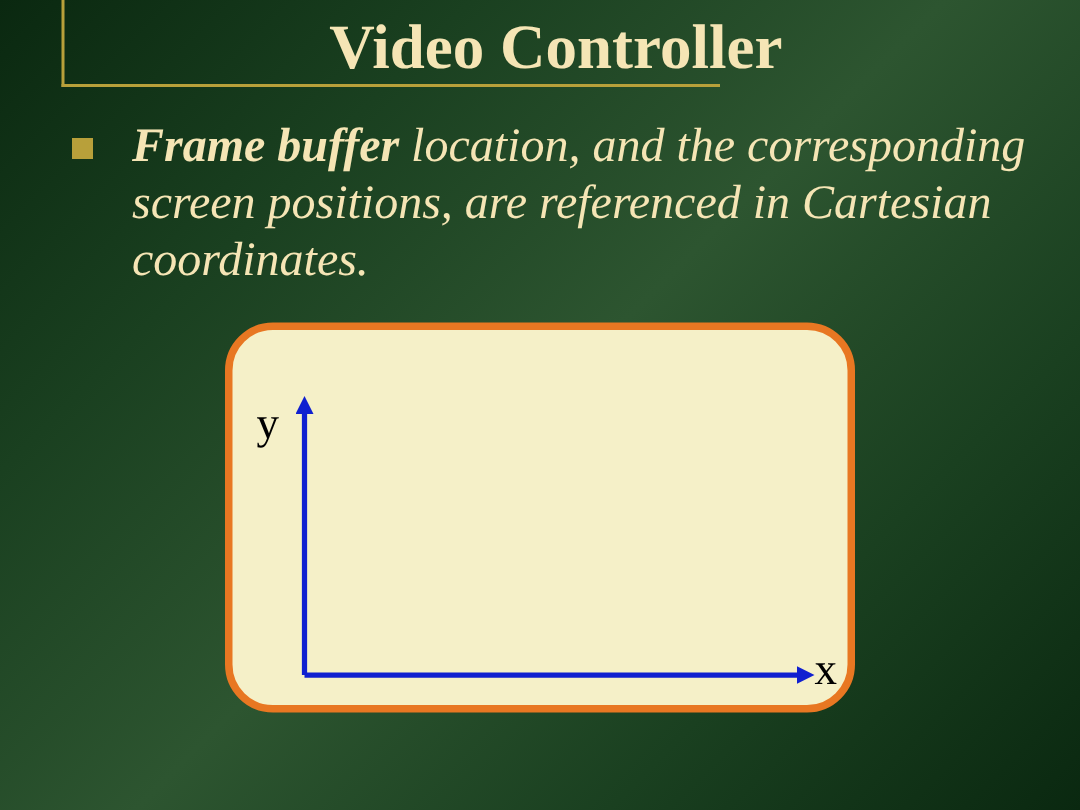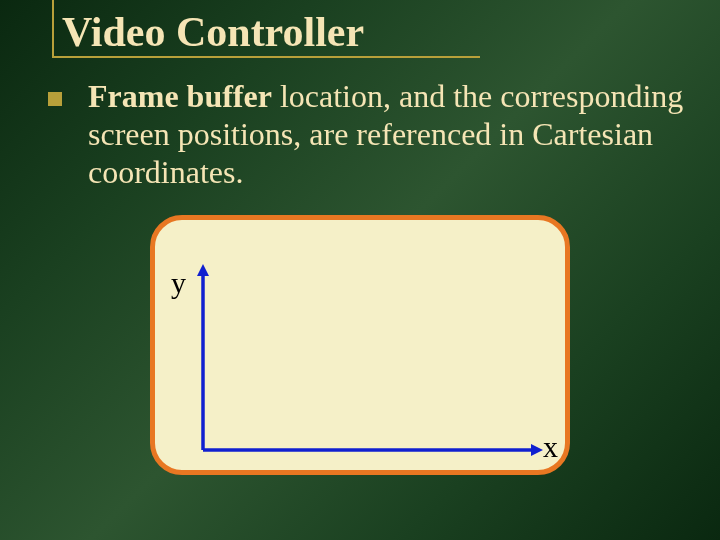--- a/index.html
+++ b/index.html
@@ -7,23 +7,24 @@
     width: 720px;
     height: 540px;
     background: linear-gradient(135deg, #0a2810 0%, #1a4020 25%, #2d5530 50%, #1a4020 75%, #0a2810 100%);
     font-family: "Times New Roman", Times, serif;
     position: relative;
     overflow: hidden;
   }
   .title-wrap {
     position: absolute;
     top: 8px;
-    left: 52px;
+    left: 41px;
     right: 40px;
-    text-align: left;
+    text-align: center;
+    padding-left: 20px;
   }
   .title-line {
     position: absolute;
     left: 0;
     right: 200px;
     top: 48px;
     border-top: 2px solid #b8a03a;
   }
   .title-line-v {
     position: absolute;
@@ -39,20 +40,21 @@
     position: relative;
     z-index: 2;
     display: inline-block;
     padding: 0 10px;
   }
   .content {
     position: absolute;
     top: 78px;
     left: 48px;
     right: 30px;
+    font-style: italic;
   }
   .bullet-row {
     display: flex;
     align-items: flex-start;
   }
   .bullet {
     width: 14px;
     height: 14px;
     background: #b8a03a;
     margin-top: 14px;

